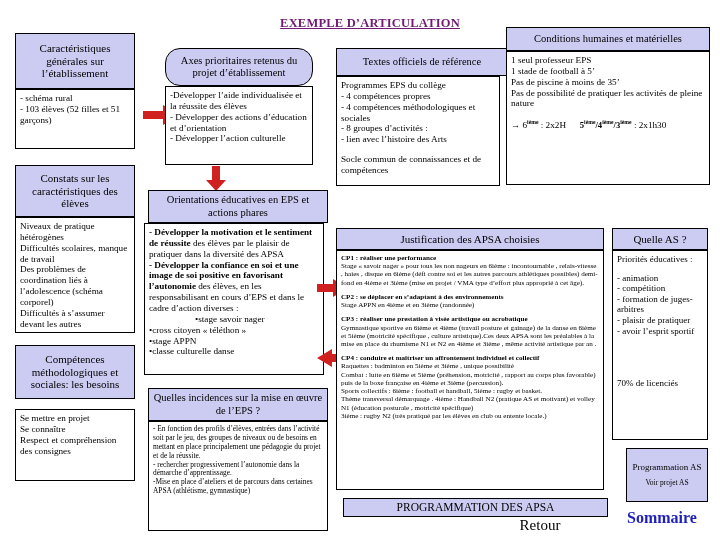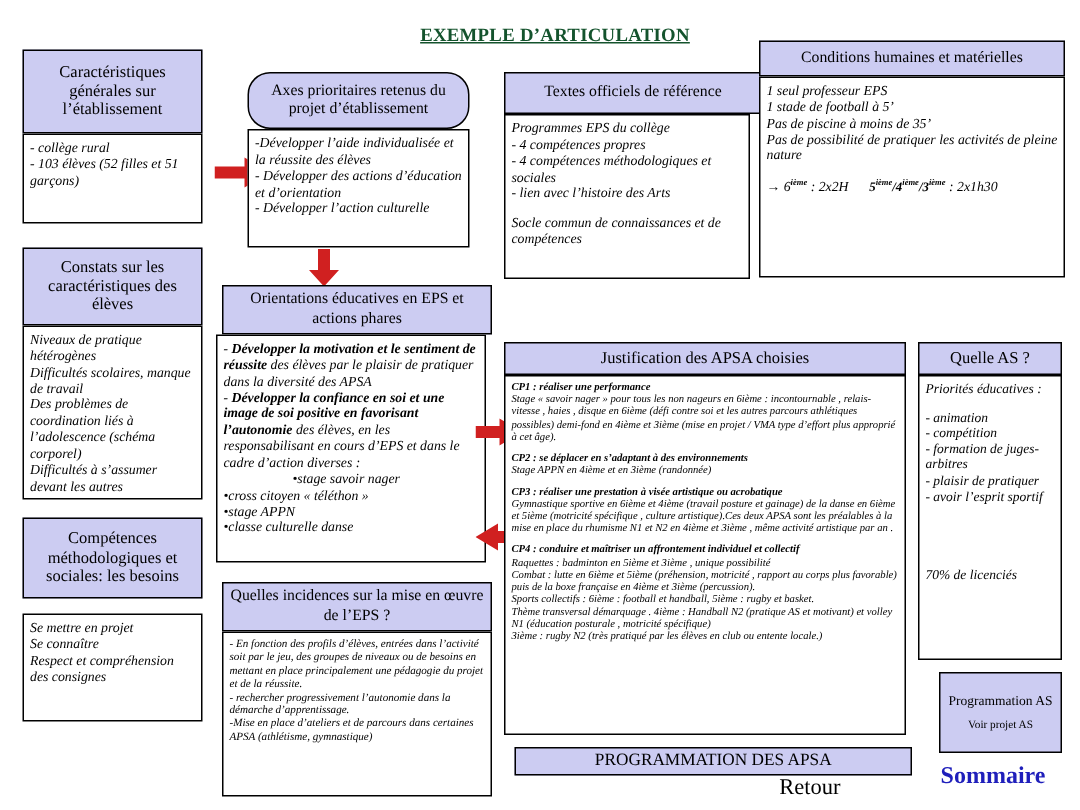--- a/index.html
+++ b/index.html
@@ -12,42 +12,42 @@
   .hdr{
     background:#ccccf2;border:1px solid #000;
     text-align:center;display:flex;align-items:center;justify-content:center;
     line-height:1.15;padding:2px 3px;
   }
   .body{
     background:#ffffff;border:1px solid #000;
     padding:3px 4px;line-height:1.18;
   }
   .title{
-    color:#14532d;font-weight:bold;text-decoration:underline;
+    color:#701a75;font-weight:bold;text-decoration:underline;
     letter-spacing:.2px;text-align:center;
   }
   .ctr{text-align:center;}
   .b{font-weight:bold;}
   .sup{font-size:.62em;vertical-align:super;font-weight:bold;}
   .arrow{position:absolute;}
-  p{margin:0;font-style:italic;}
+  p{margin:0;}
   .bullet2{padding-left:46px;}
   .tiny{font-size:7.1px;line-height:1.16;}
   .tiny2{font-size:7.4px;line-height:1.2;}
   .sommaire{color:#1f1fbb;font-weight:bold;text-align:center;}
 </style>
 </head>
 <body>
 
 <div class="abs title" style="left:268px;top:16px;width:204px;font-size:12.5px;">EXEMPLE D’ARTICULATION</div>
 
 <div class="abs hdr" style="left:15px;top:33px;width:120px;height:56px;font-size:11px;">Caractéristiques générales sur l’établissement</div>
 
 <div class="abs body" style="left:15px;top:89px;width:120px;height:60px;font-size:9.2px;">
-  <p>- collège rural</p>
+  <p>- schéma rural</p>
   <p>- 103 élèves (52 filles et 51 garçons)</p>
 </div>
 
 <div class="abs hdr" style="left:15px;top:165px;width:120px;height:52px;font-size:11px;">Constats sur les caractéristiques des élèves</div>
 
 <div class="abs body" style="left:15px;top:217px;width:120px;height:116px;font-size:9.2px;">
   <p>Niveaux de pratique hétérogènes</p>
   <p>Difficultés scolaires, manque de travail</p>
   <p>Des problèmes de coordination liés à l’adolescence (schéma corporel)</p>
   <p>Difficultés à s’assumer devant les autres</p>
@@ -115,20 +115,21 @@
     <polygon points="31,6 15,6 15,1 0,10 15,19 15,14 31,14" fill="#d02020"></polygon>
   </svg>
 </div>
 
 <div class="abs hdr" style="left:336px;top:48px;width:172px;height:28px;font-size:10.5px;">Textes officiels de référence</div>
 
 <div class="abs body" style="left:336px;top:76px;width:164px;height:110px;font-size:9.2px;">
   <p>Programmes EPS du collège</p>
   <p>- 4 compétences propres</p>
   <p>- 4 compétences méthodologiques et sociales</p>
+  <p>- 8 groupes d’activités :</p>
   <p>- lien avec l’histoire des Arts</p>
   <p style="height:9px;">&nbsp;</p>
   <p>Socle commun de connaissances et de compétences</p>
 </div>
 
 <div class="abs hdr" style="left:506px;top:27px;width:204px;height:24px;font-size:10.5px;">Conditions humaines et matérielles</div>
 
 <div class="abs body" style="left:506px;top:51px;width:204px;height:134px;font-size:9.2px;">
   <p>1 seul professeur EPS</p>
   <p>1 stade de football à 5’</p>

